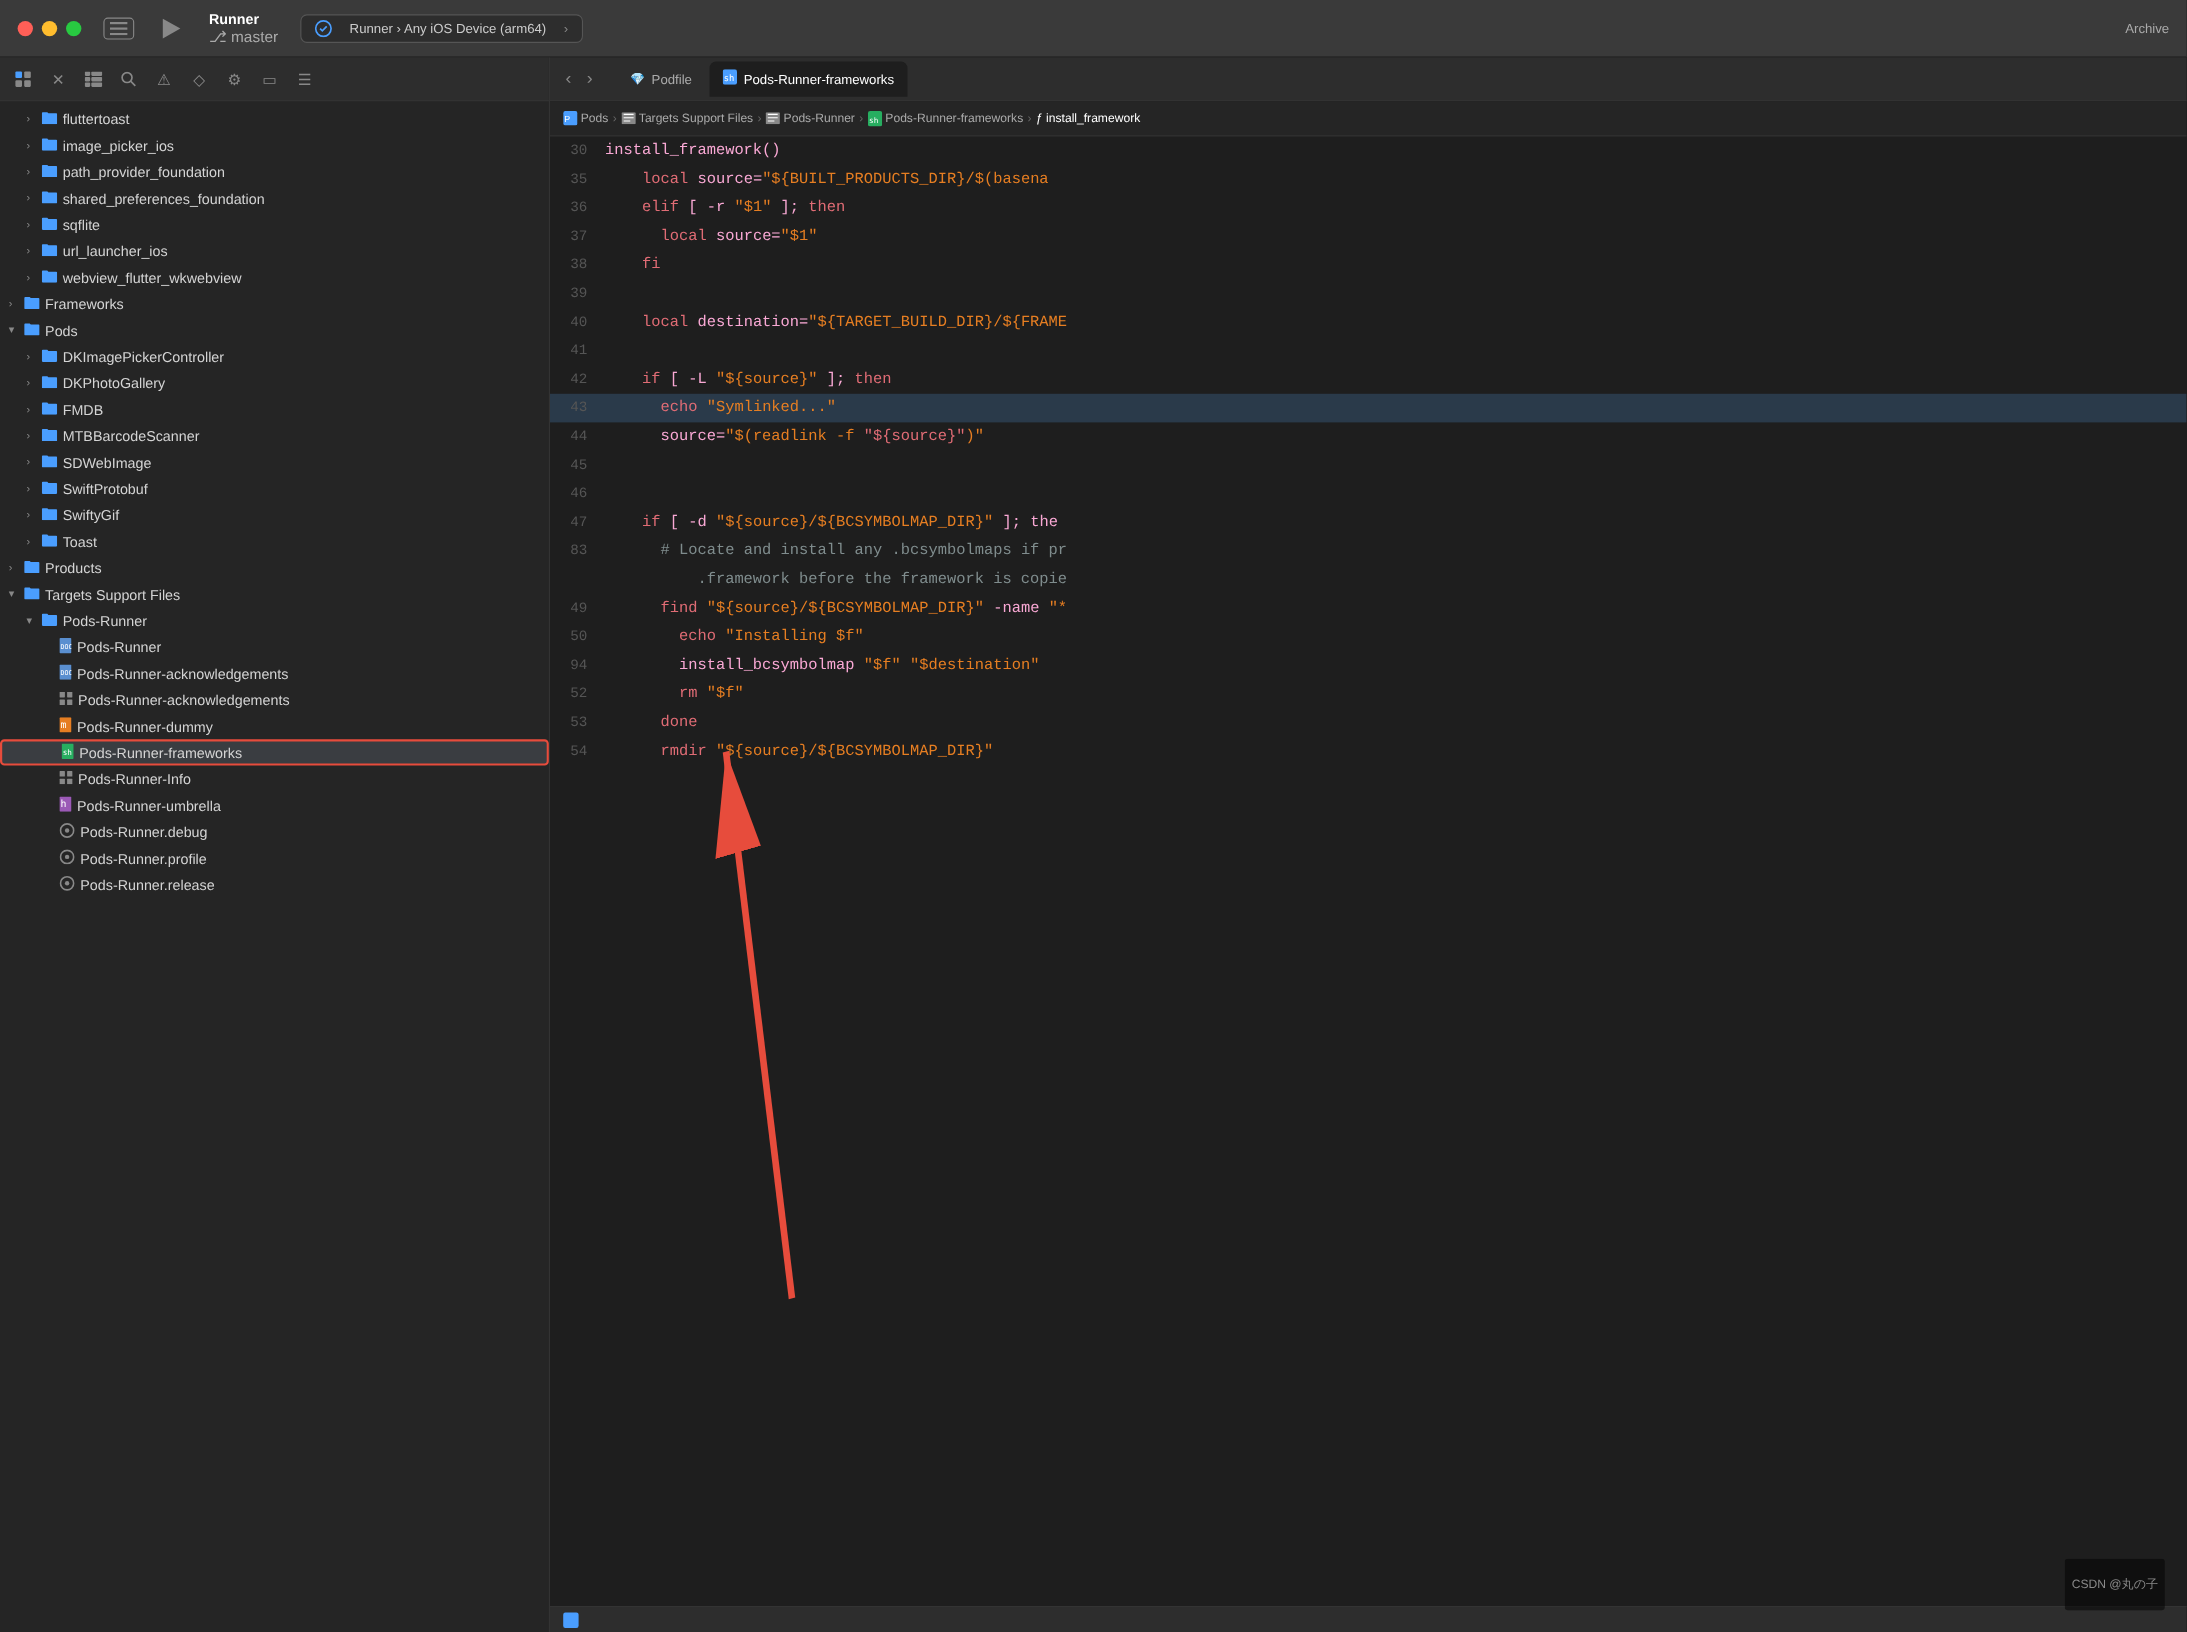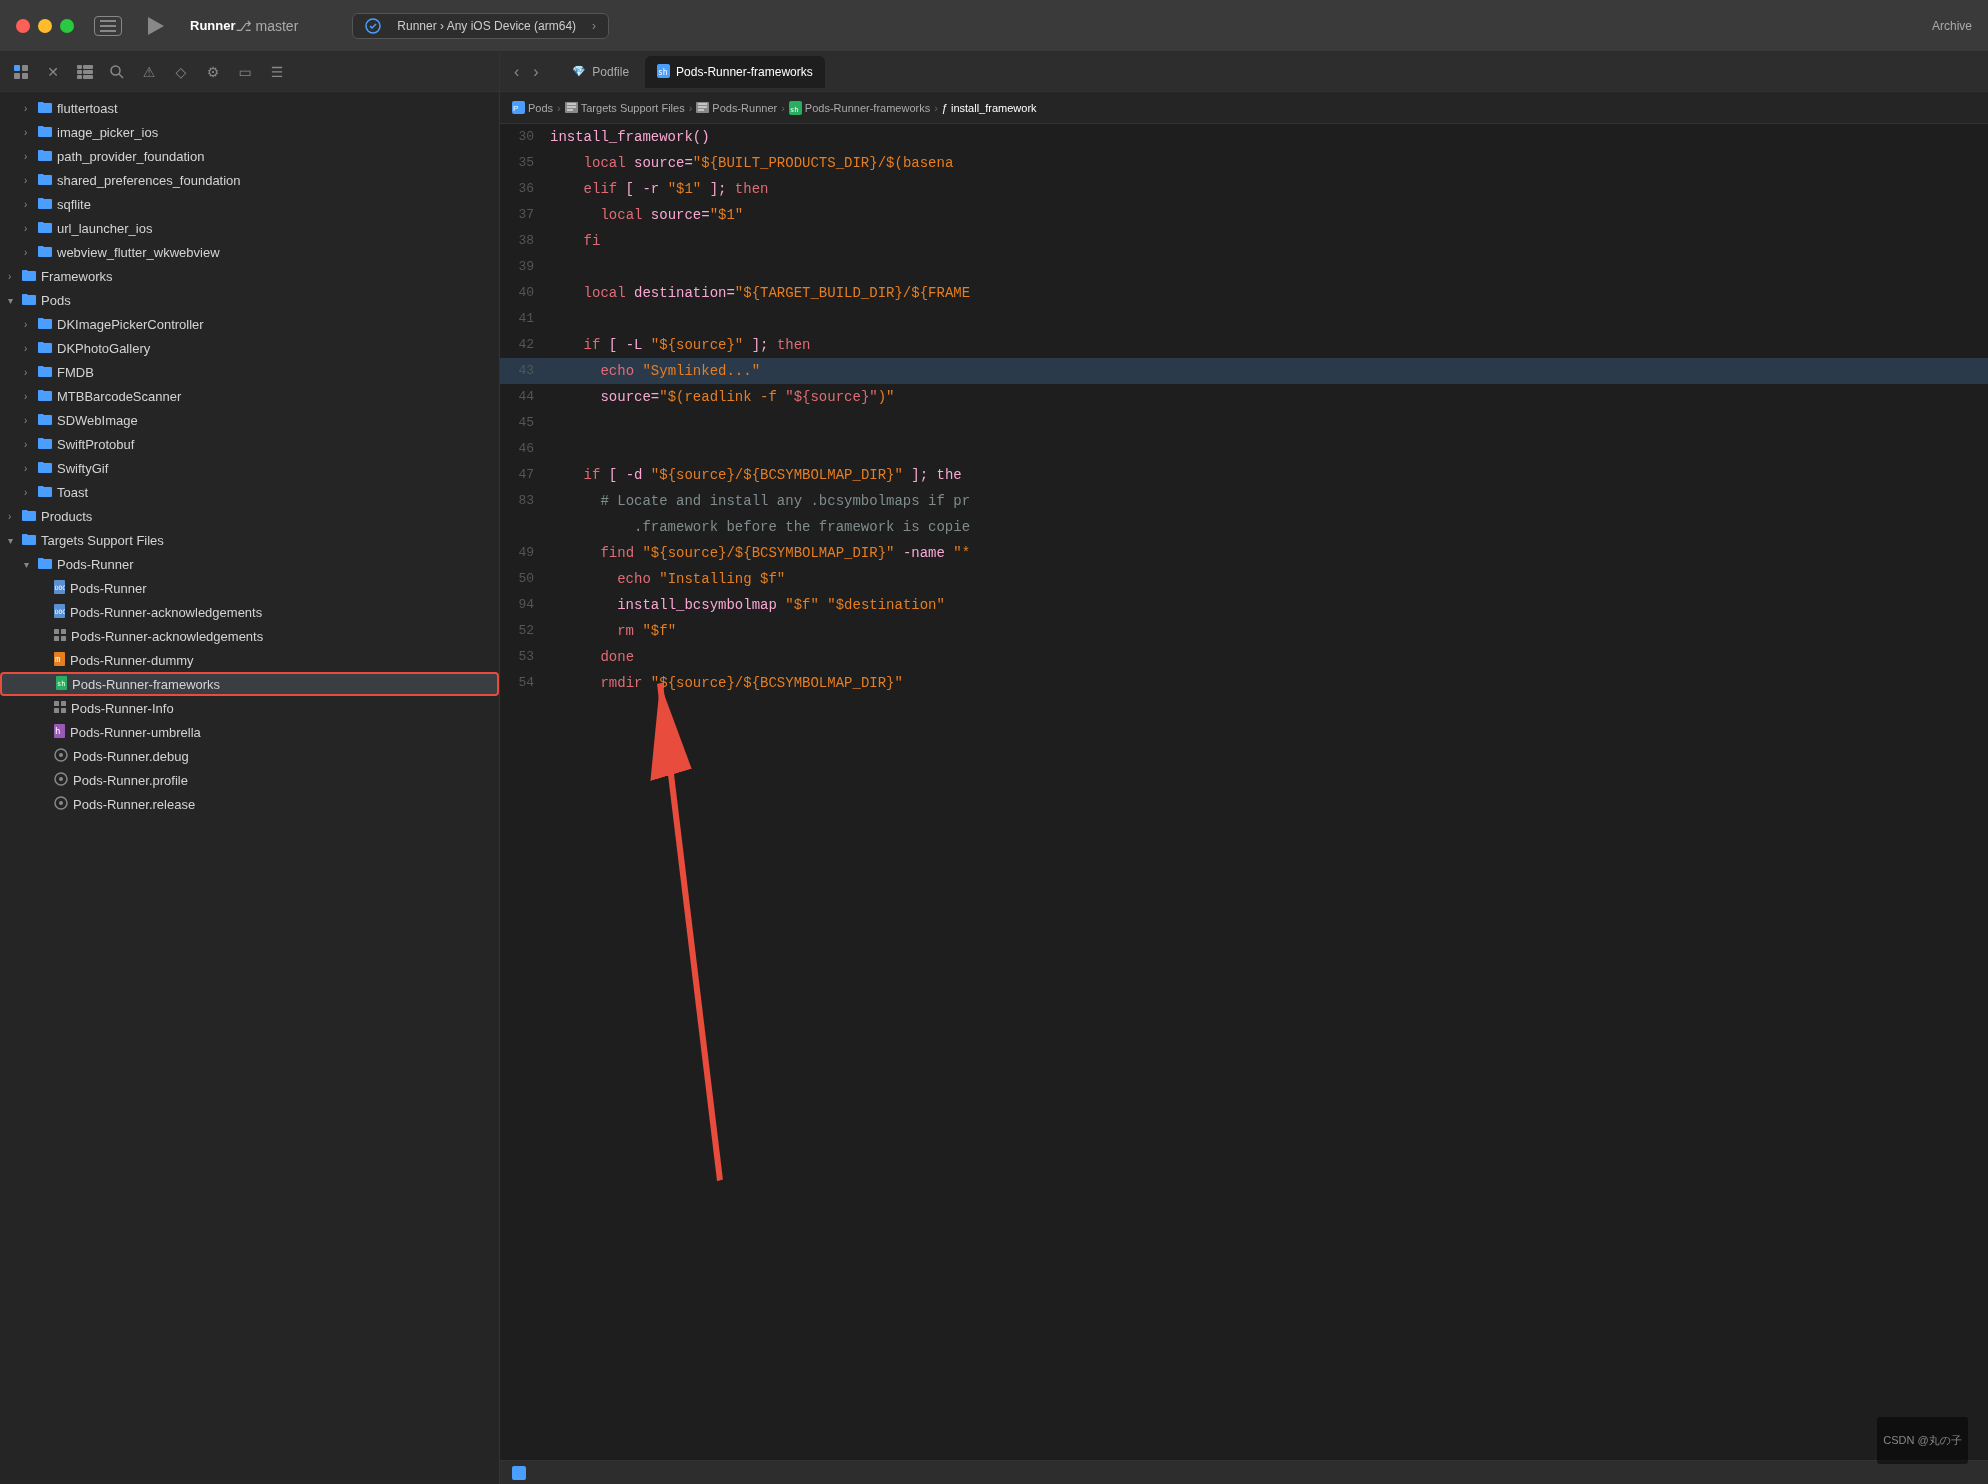--- a/index.html
+++ b/index.html
@@ -58,22 +58,22 @@
     }
     .play-triangle {
       width: 0;
       height: 0;
       border-top: 9px solid transparent;
       border-bottom: 9px solid transparent;
       border-left: 16px solid #888;
     }
     .app-info {
       display: flex;
-      flex-direction: row;
-      margin-right: 54px;
+      flex-direction: column;
+      margin-right: 20px;
       justify-content: center;
     }
     .app-name {
       color: #ffffff;
       font-size: 13px;
       font-weight: 600;
     }
     .app-branch {
       color: #aaa;
       font-size: 14px;

